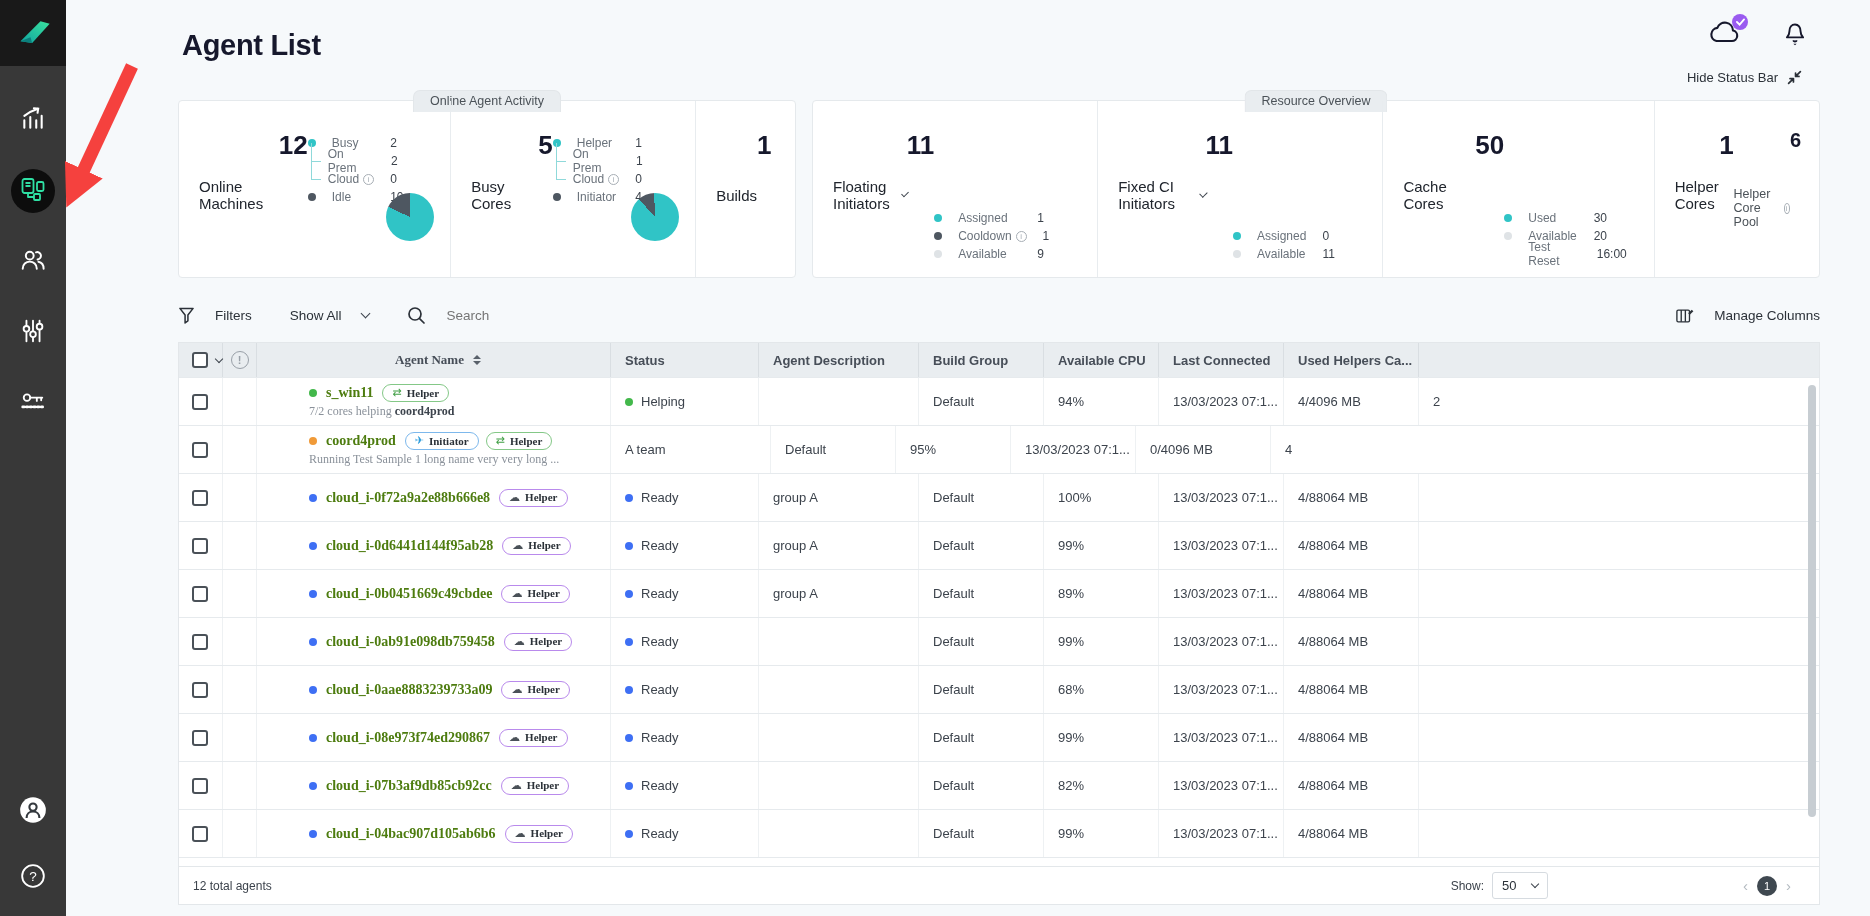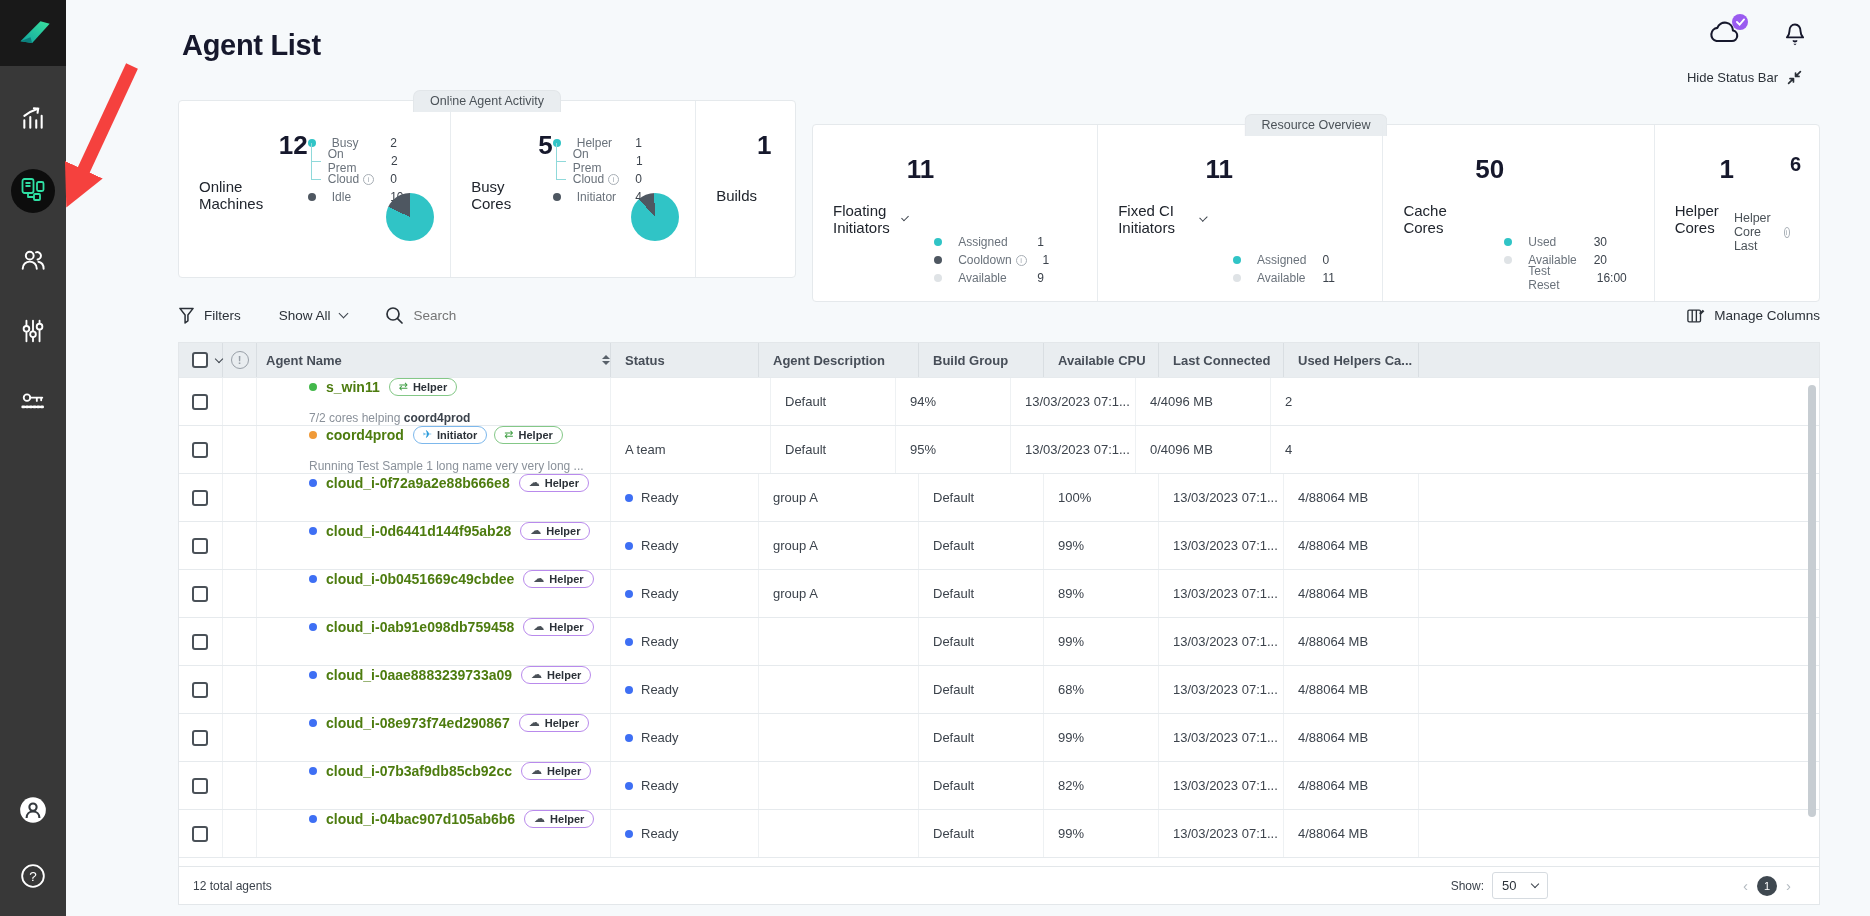--- a/index.html
+++ b/index.html
@@ -17,21 +17,21 @@
   .side-bottom { position:absolute; bottom:0; left:0; width:66px; display:flex; flex-direction:column; align-items:center; gap:22px; padding-bottom:16px; }
   
   .page-title { position:absolute; left:182px; top:10px; font-size:29px; font-weight:700; color:#16182c; letter-spacing:-.3px; }
   .topbar { position:absolute; right:62px; top:18px; display:flex; gap:40px; align-items:center; }
   .cloud-wrap { position:relative; }
   .cloud-badge { position:absolute; right:-6px; top:-6px; width:16px; height:16px; border-radius:50%; background:#9a5bf0; display:flex; align-items:center; justify-content:center; }
   .hide-status { position:absolute; right:68px; top:70px; display:flex; align-items:center; gap:9px; font-size:13px; color:#2b3138; cursor:pointer; }
   
   .panel { position:absolute; top:100px; background:#fff; border:1px solid #e5e9ec; border-radius:4px; height:178px; display:flex; }
   .panel-activity { left:178px; width:618px; }
-  .panel-resource { left:812px; width:1008px;margin-top:24px; }
+  .panel-resource { left:812px; width:1008px; }
   .panel-tab { position:absolute; top:-11px; left:50%; transform:translateX(-50%); background:#e9edf0; border:1px solid #e2e6e9; border-bottom:none; border-radius:7px 7px 0 0; font-size:12.5px; color:#4b5258; padding:3px 16px 4px; white-space:nowrap; }
   .stat-col { position:relative; flex:1; padding:26px 18px 14px 20px; display:flex; flex-direction:row; }
   .stat-col + .stat-col { border-left:1px solid #e8ecef; }
   .stat-label { font-size:15px; color:#20252d; display:flex; align-items:center; gap:10px; }
   .stat-value { font-size:26px; font-weight:700; color:#16182c; margin-top:3px; }
   .legend { margin-top:7px; font-size:12px; }
   .lrow { display:flex; align-items:center; gap:16px; height:18px; position:relative; }
   .lrow .llabel { color:#6a727b; display:flex; align-items:center; gap:4px; }
   .lrow .lvalue { color:#3c434c; margin-left:auto; width:42px; text-align:left; }
   .bullet { width:8px; height:8px; border-radius:50%; flex:0 0 8px; }
@@ -41,32 +41,32 @@
   .info-i { display:inline-flex; width:11px; height:11px; border:1px solid #a7aeb5; border-radius:50%; color:#a7aeb5; font-size:8px; align-items:center; justify-content:center; font-style:normal; }
   .pie { position:absolute; right:16px; top:92px; width:48px; height:48px; border-radius:50%; }
   .hbar { height:10px; border-radius:5px; background:#e2e6ea; overflow:hidden; display:flex; margin-top:10px; }
   .seg { height:100%; } .seg-teal { background:#30c4c6; border-radius:5px; } .seg-dark { background:#5a626b; }
   .mt-auto { margin-top:auto; }
   .pool-label { font-size:12.5px; color:#4b5258; display:flex; gap:5px; align-items:center; margin-top:26px; }
   .pool-value { font-size:20px; font-weight:700; color:#16182c; margin-top:2px; }
   .dd-chev { width:7px; height:7px; border-right:1.7px solid #3c434c; border-bottom:1.7px solid #3c434c; transform:rotate(45deg); display:inline-block; margin-top:-4px; cursor:pointer; }
   
   .toolbar { position:absolute; left:178px; top:298px; width:1642px; height:34px; display:flex; align-items:center; gap:38px; }
-  .tool-item { display:flex; align-items:center; gap:9px; font-size:13.5px; color:#2b3138; cursor:pointer; }
+  .tool-item { display:flex; align-items:center; gap:20px; font-size:13.5px; color:#2b3138; cursor:pointer; }
   .search-input { border:none; background:transparent; outline:none; font-size:13.5px; color:#2b3138; font-family:"Liberation Sans",sans-serif; width:140px; }
   .manage { margin-left:auto; }
   
   .table-card { position:absolute; left:178px; top:342px; width:1642px; background:#fff; border:1px solid #e3e7ea; }
   .thead { display:flex; background:#e9edf0; height:34px; }
   .th { display:flex; align-items:center; font-size:13px; font-weight:700; color:#474e58; padding-left:14px; border-right:1px solid #d9dee2; }
   .trow { display:flex; height:48px; border-top:1px solid #e6eaed; background:#fff; }
   .td { display:flex; align-items:center; font-size:13px; color:#3c434c; padding-left:14px; border-right:1px solid #eef1f3; overflow:hidden; white-space:nowrap; }
   .c-check { width:44px; justify-content:flex-start; padding-left:13px; }
   .c-alert { width:34px; justify-content:center; padding-left:0; }
-  .c-name  { width:354px; flex-direction:column; align-items:flex-start; justify-content:space-between; padding-left:52px; }
+  .c-name  { width:354px; flex-direction:column; align-items:flex-start; justify-content:center; padding-left:52px;font-family:Liberation Serif, serif; }
   .c-status{ width:148px; gap:8px; }
   .c-desc  { width:160px; }
   .c-build { width:125px; }
   .c-cpu   { width:115px; }
   .c-conn  { width:125px; }
   .c-used  { width:135px; }
   .c-reg   { flex:1; border-right:none; }
   .checkbox { width:16px; height:16px; border:2px solid #4a5158; border-radius:3px; background:#fff; display:inline-block; cursor:pointer; }
   .hdr-chev { width:6px; height:6px; border-right:1.8px solid #3c434c; border-bottom:1.8px solid #3c434c; transform:rotate(45deg); margin-left:8px; margin-top:-3px; cursor:pointer; }
   .alert-circ { width:18px; height:18px; border:1.5px solid #99a0a8; border-radius:50%; color:#99a0a8; font-size:11px; font-weight:700; display:flex; align-items:center; justify-content:center; }
@@ -371,21 +371,21 @@
     <div class="hbar">
       <span class="seg seg-teal" style="width: 76%;"></span>
         <span class="seg seg-dark" style="width: 0%;"></span>
     </div>
   </div>
 
   <div class="stat-col">
     <div class="stat-label">Helper Cores</div>
     <div class="stat-value">1</div>
     <div class="pool-label">
-      <span>Helper Core Last</span>
+      <span>Helper Core Pool</span>
       <span class="info-i">i</span>
     </div>
     <div class="pool-value">6</div>
   </div>
 </section>
 
 <div class="toolbar">
   <div class="tool-item">
     <svg width="17" height="18" viewBox="0 0 18 18" fill="none" stroke="#2b3138" stroke-width="1.6" stroke-linejoin="round">
       <path d="M2 2 h14 L10.5 9 v6.2 l-3 2.2 V9 Z"></path>
@@ -449,20 +449,24 @@
         <span class="agent-name">s_win11</span>
         <span class="badges">
               <span class="badge helper">
                 <span class="bicon">⇄</span>
                 <span>Helper</span>
               </span>
             </span>
       </div>
       <div class="subtitle"><span>7/2 cores helping </span><b>coord4prod</b></div>
     </div>
+    <div class="td c-status">
+          <span class="dot" style="background: rgb(67, 184, 75);"></span>
+          <span>Helping</span>
+        </div>
     <div class="td c-desc"></div>
     <div class="td c-build">Default</div>
     <div class="td c-cpu">94%</div>
     <div class="td c-conn">13/03/2023 07:1...</div>
     <div class="td c-used">4/4096 MB</div>
     <div class="td c-reg">2</div>
   </div>
 
   <div class="trow">
     <div class="td c-check">

